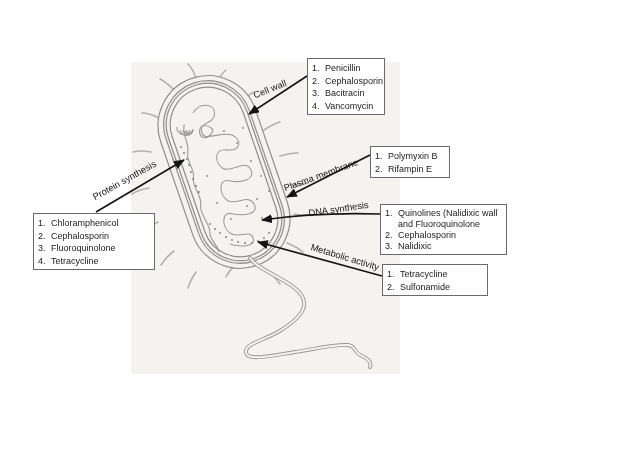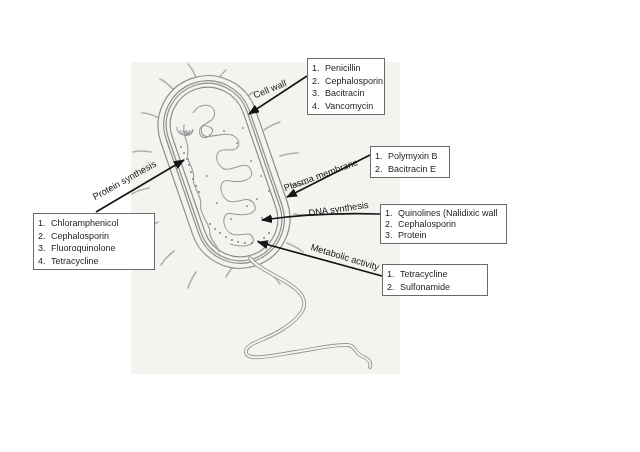--- a/index.html
+++ b/index.html
@@ -150,36 +150,40 @@
       </div>
   </div>
 
   <div class="abox" style="left:370px;top:146px;width:80px;">
     <div class="row">
         <span class="num">1.</span>
         <span>Polymyxin B</span>
       </div>
     <div class="row">
         <span class="num">2.</span>
-        <span>Bacitracin E</span>
+        <span>Rifampin E</span>
       </div>
   </div>
 
   <div class="abox tight" style="left:380px;top:204px;width:127px;">
     <div class="row">
         <span class="num">1.</span>
         <span>Quinolines (Nalidixic wall</span>
       </div>
     <div class="row">
+        <span class="num"></span>
+        <span>and Fluoroquinolone</span>
+      </div>
+    <div class="row">
         <span class="num">2.</span>
         <span>Cephalosporin</span>
       </div>
     <div class="row">
         <span class="num">3.</span>
-        <span>Protein</span>
+        <span>Nalidixic</span>
       </div>
   </div>
 
   <div class="abox" style="left:382px;top:264px;width:106px;">
     <div class="row">
         <span class="num">1.</span>
         <span>Tetracycline</span>
       </div>
     <div class="row">
         <span class="num">2.</span>

